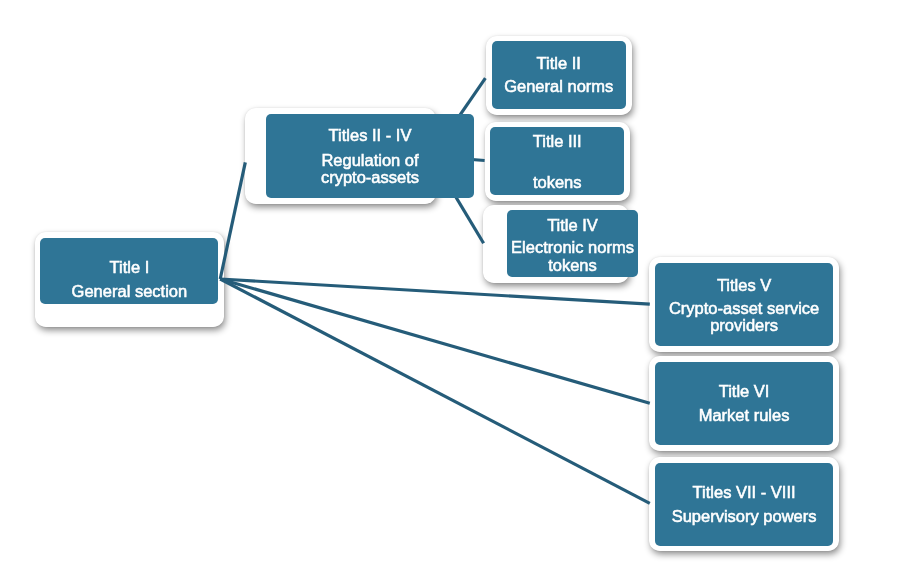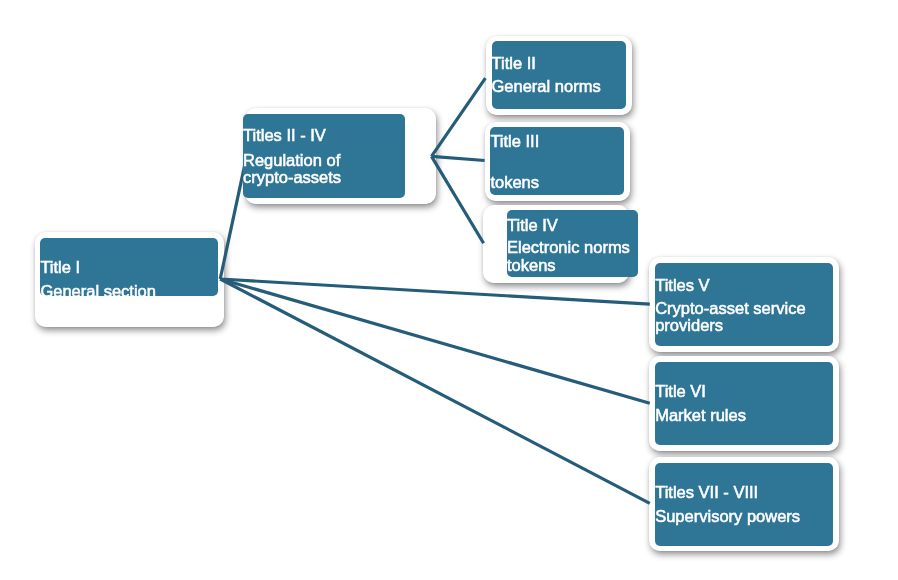--- a/index.html
+++ b/index.html
@@ -43,21 +43,21 @@
     position: absolute;
     box-sizing: border-box;
     border-radius: 5px;
     background: #2F7596;
     z-index: 3;
   }
   .node .txt {
     position: absolute;
     left: 0;
     right: 0;
-    text-align: left;
+    text-align: center;
     color: #ffffff;
     font-size: 16.5px;
     line-height: 1;
     white-space: nowrap;
     -webkit-font-smoothing: antialiased;
     transform: translateZ(0);
     -webkit-text-stroke: 0.55px #ffffff;
   }
 </style>
 </head>
@@ -77,25 +77,25 @@
   <svg id="edges" width="898" height="580" viewBox="0 0 898 580">
     <line x1="220.2" y1="279" x2="245.3" y2="162.4"></line>
     <line x1="220.2" y1="279" x2="649.8" y2="304.2"></line>
     <line x1="220.2" y1="279" x2="649.8" y2="403.3"></line>
     <line x1="220.2" y1="279" x2="649.8" y2="503.3"></line>
     <line x1="431.5" y1="156.4" x2="485.4" y2="78.1"></line>
     <line x1="431.5" y1="156.4" x2="484.6" y2="160.5"></line>
     <line x1="431.5" y1="156.4" x2="483.6" y2="243.2"></line>
   </svg>
 
-  <div class="node" style="left:40.4px;top:238px;width:178px;height:58px">
+  <div class="node" style="left:40.4px;top:238px;width:178px;height:66px">
     <div class="txt" style="top:20.80px">Title I</div>
     <div class="txt" style="top:44.70px">General section</div>
   </div>
-  <div class="node" style="left:243px;top:114px;width:162px;height:84.4px">
+  <div class="node" style="left:266px;top:114px;width:208px;height:84.4px">
     <div class="txt" style="top:13.40px">Titles II - IV</div>
     <div class="txt" style="top:37.60px">Regulation of</div>
     <div class="txt" style="top:55.00px">crypto-assets</div>
   </div>
   <div class="node" style="left:491.5px;top:41.3px;width:134.5px;height:68.2px">
     <div class="txt" style="top:13.90px">Title II</div>
     <div class="txt" style="top:36.40px">General norms</div>
   </div>
   <div class="node" style="left:490.4px;top:127.3px;width:133.7px;height:67.6px">
     <div class="txt" style="top:6.20px">Title III</div>

